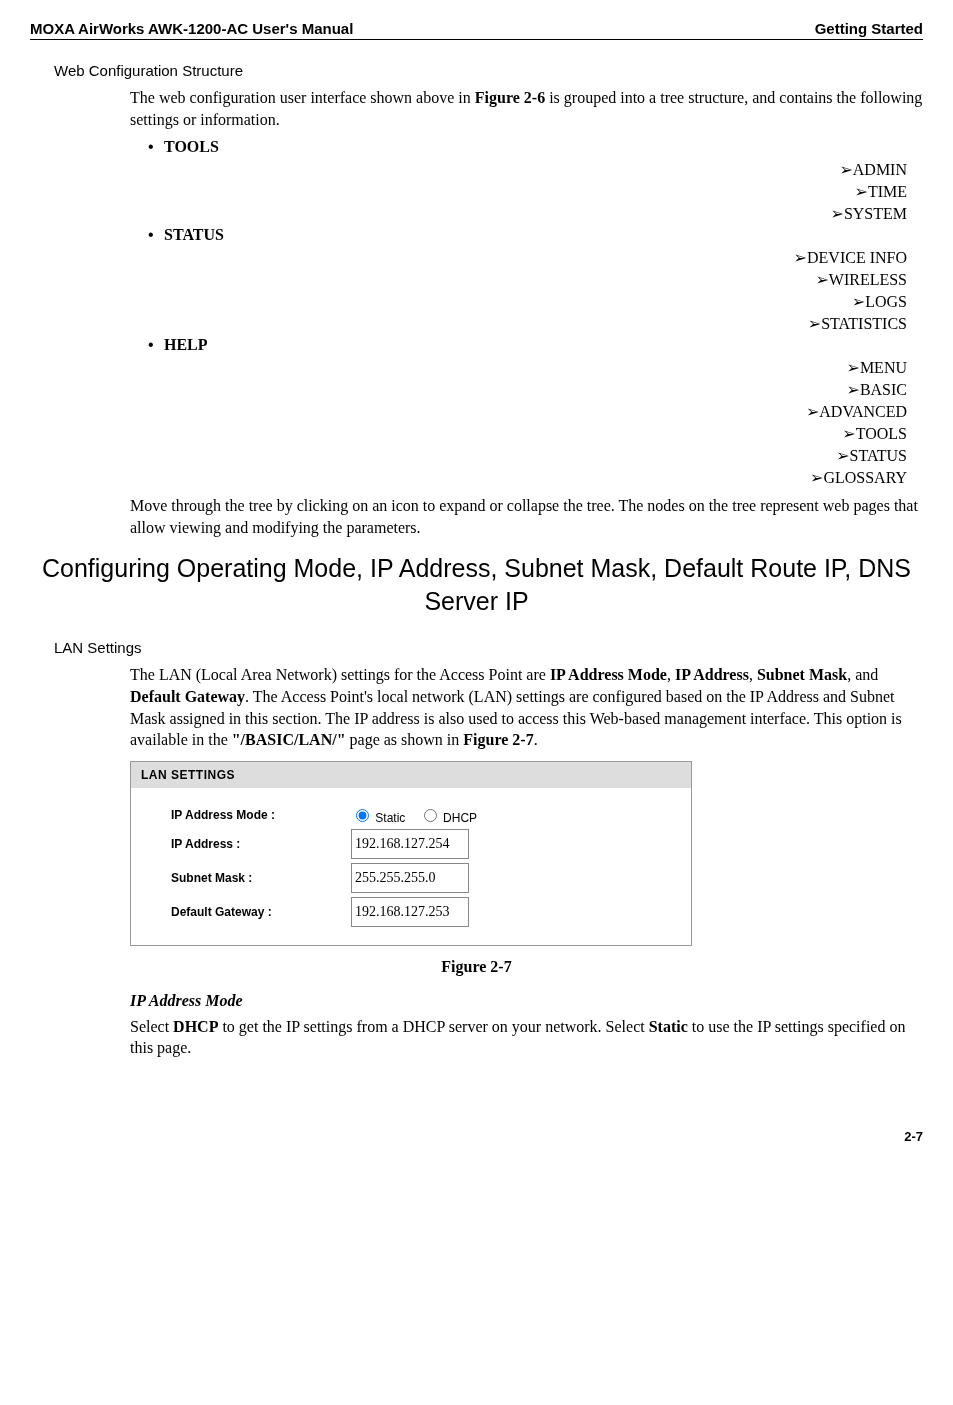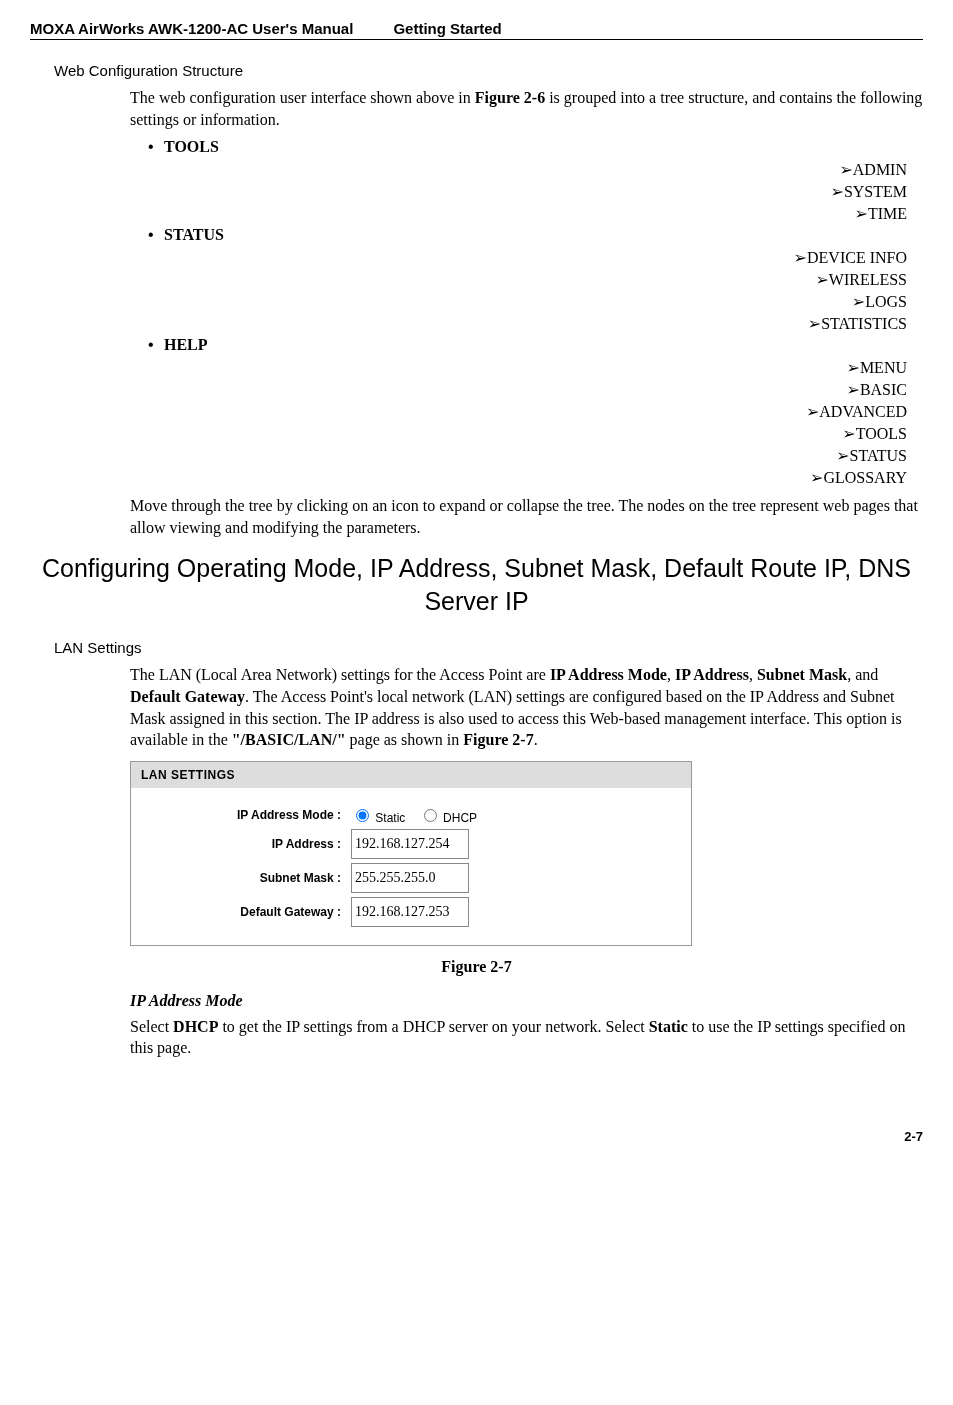--- a/index.html
+++ b/index.html
@@ -6,20 +6,21 @@
       font-family: "Times New Roman", Times, serif;
       font-size: 16px;
       margin: 0;
       padding: 20px 30px;
       width: 893px;
       color: #000;
       background: #fff;
     }
     .header-row {
       display: flex;
+      justify-content: space-between;
       font-family: Arial, sans-serif;
       font-weight: bold;
       font-size: 15px;
       border-bottom: 1.5px solid #000;
       padding-bottom: 2px;
       gap: 40px;
     }
     h2 {
       font-family: Arial, sans-serif;
       font-weight: normal;
@@ -83,21 +84,21 @@
     .figure-body {
       padding: 14px 20px 14px 40px;
     }
     .form-row {
       display: flex;
       align-items: center;
       margin: 4px 0;
     }
     .form-label {
       width: 170px;
-      text-align: right;
+      text-align: left;
       font-weight: bold;
       font-size: 12px;
       padding-right: 10px;
     }
     .form-value input[type="text"] {
       font-family: Liberation Serif, serif;
       font-size: 14px;
       padding: 6px 3px;
       border: 1px solid #888;
       width: 110px;
@@ -135,22 +136,22 @@
 
 <h2>Web Configuration Structure</h2>
 
 <p class="body-text">
   <span>The web configuration user interface shown above in </span><b>Figure 2-6</b><span> is grouped into a tree structure, and contains the following settings or information.</span>
 </p>
 
 <ul class="top-list" id="tree-list">
     <li><span class="bullet">•</span><span class="label">TOOLS</span><ul class="sub-list">
         <li><span class="arrow">➢</span><span>ADMIN</span></li>
+        <li><span class="arrow">➢</span><span>TIME</span></li>
         <li><span class="arrow">➢</span><span>SYSTEM</span></li>
-        <li><span class="arrow">➢</span><span>TIME</span></li>
       </ul></li>
     <li><span class="bullet">•</span><span class="label">STATUS</span><ul class="sub-list">
         <li><span class="arrow">➢</span><span>DEVICE INFO</span></li>
         <li><span class="arrow">➢</span><span>WIRELESS</span></li>
         <li><span class="arrow">➢</span><span>LOGS</span></li>
         <li><span class="arrow">➢</span><span>STATISTICS</span></li>
       </ul></li>
     <li><span class="bullet">•</span><span class="label">HELP</span><ul class="sub-list">
         <li><span class="arrow">➢</span><span>MENU</span></li>
         <li><span class="arrow">➢</span><span>BASIC</span></li>

